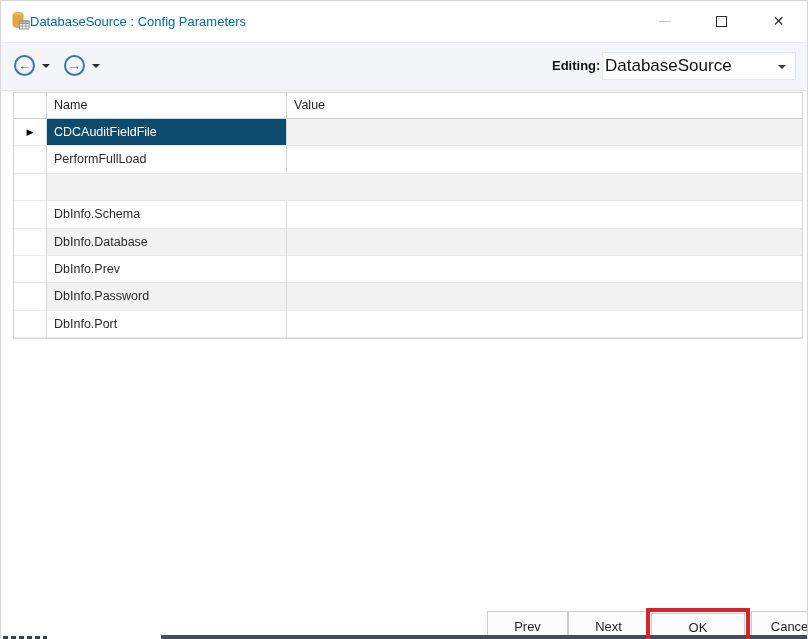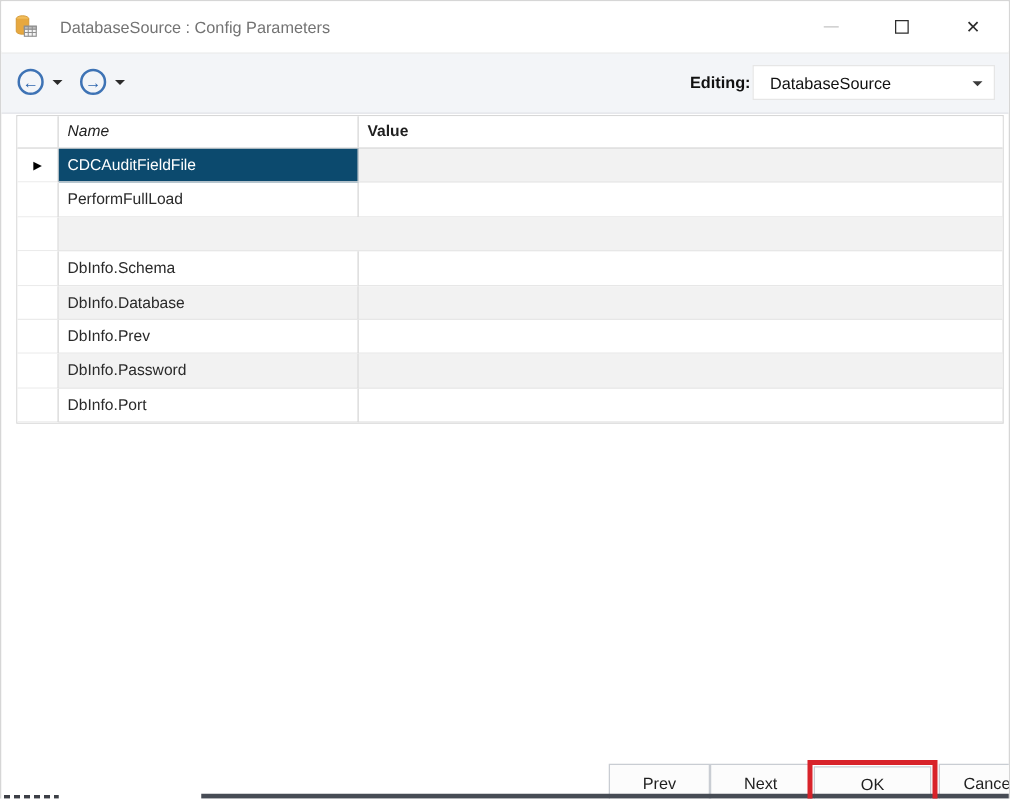--- a/index.html
+++ b/index.html
@@ -6,21 +6,21 @@
   html,body { width:808px; height:639px; }
   body { font-family: "Liberation Sans", sans-serif; background:#fff; }
 
   .window { position:relative; width:808px; height:639px; background:#fff;
             border:1px solid #d6d6d6; border-bottom:none; overflow:hidden; }
 
   
   .titlebar { position:absolute; left:0; top:0; width:100%; height:40px;
               background:#fff; display:flex; align-items:center; }
   .app-icon { margin-left:11px; width:18px; height:18px; position:relative; }
-  .title-text { margin-left:18px; font-size:13px; color:#737373; }
+  .title-text { margin-left:0; font-size:13px; color:#0369a1; }
   .win-controls { position:absolute; right:0; top:0; height:40px; display:flex; }
   .win-btn { width:57px; height:40px; display:flex; align-items:center; justify-content:center; }
   .min-line { display:block; width:12px; height:1px; background:#c4c4c4; }
   .max-box { display:block; width:11px; height:11px; border:1px solid #2d2d2d; background:transparent; }
   .close-glyph { font-size:14px; color:#2b2b2b; line-height:1; }
 
   
   .toolbar { position:absolute; left:0; top:41px; width:100%; height:49px;
              background:#f3f5f8; border-top:1px solid #ededed; border-bottom:1px solid #e2e4e7; }
   .nav-circle { position:absolute; top:12px; width:21px; height:21px; border:2px solid #3e73b5;
@@ -29,33 +29,33 @@
   .nav-back { left:13px; }
   .nav-fwd  { left:63px; }
   .nav-caret { position:absolute; top:21px; width:0; height:0;
                border-left:4px solid transparent; border-right:4px solid transparent;
                border-top:4px solid #2b2b2b; }
   .caret-back { left:41px; }
   .caret-fwd  { left:91px; }
   .editing-label { position:absolute; left:551px; top:15px; font-size:13px; font-weight:600; color:#111; }
   .combo { position:absolute; left:601px; top:9px; width:194px; height:28px; background:#fff;
            border:1px solid #e6e6e6; display:flex; align-items:center; }
-  .combo-text { margin-left:13px; font-size:13px; color:#111; }
+  .combo-text { margin-left:2px; font-size:17px; color:#111; }
   .combo-caret { position:absolute; right:9px; top:12px; width:0; height:0;
                  border-left:4px solid transparent; border-right:4px solid transparent;
                  border-top:4px solid #3a3a3a; }
 
   
   .grid { position:absolute; left:12px; top:91px; width:790px; height:247px;
           background:#fff; border:1px solid #d8d8d8; font-size:12.5px; color:#2a2a2a; }
   .grid-header { display:flex; height:26px; background:#fff; border-bottom:1px solid #cfcfcf; }
   .gh-cell { line-height:25px; padding-left:7px; color:#1f1f1f; }
   .col-rowhdr { width:33px; border-right:1px solid #d6d6d6; flex:none; }
-  .col-name   { width:240px; border-right:1px solid #d6d6d6; flex:none;font-style:italic; }
-  .col-value  { flex:1;font-weight:bold; }
+  .col-name   { width:240px; border-right:1px solid #d6d6d6; flex:none; }
+  .col-value  { flex:1; }
   .grid-row { display:flex; height:27.4px; }
   .cell { line-height:27px; padding-left:7px; overflow:hidden; white-space:nowrap; }
   .rowhdr-cell { width:33px; flex:none; background:#fff; border-right:1px solid #d6d6d6;
                  border-bottom:1px solid #ebebeb; display:flex; align-items:center; justify-content:center;
                  padding:0; }
   .name-cell { width:240px; flex:none; border-right:1px solid #d6d6d6; border-bottom:1px solid #e7e7e7; }
   .value-cell { flex:1; border-bottom:1px solid #e7e7e7; }
   .grid-row:nth-child(even) .name-cell,
   .grid-row:nth-child(even) .value-cell { background:#f2f2f2; }
   .grid-row.selected .name-cell { background:#0c4a6e; color:#fff; }

